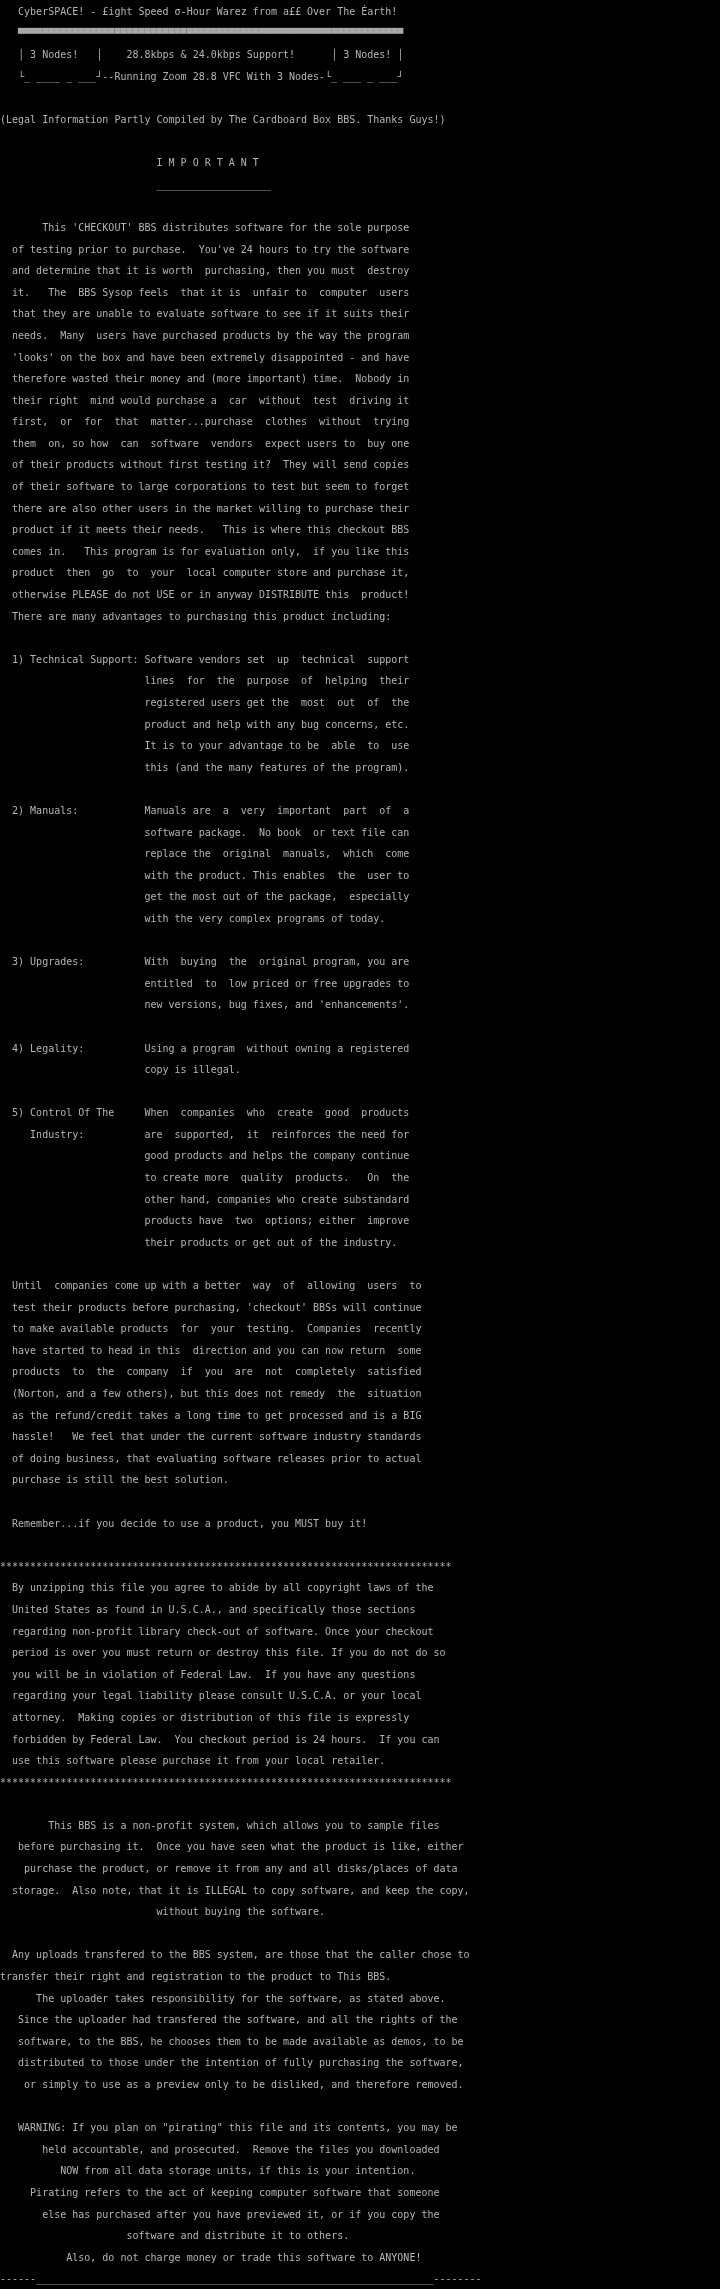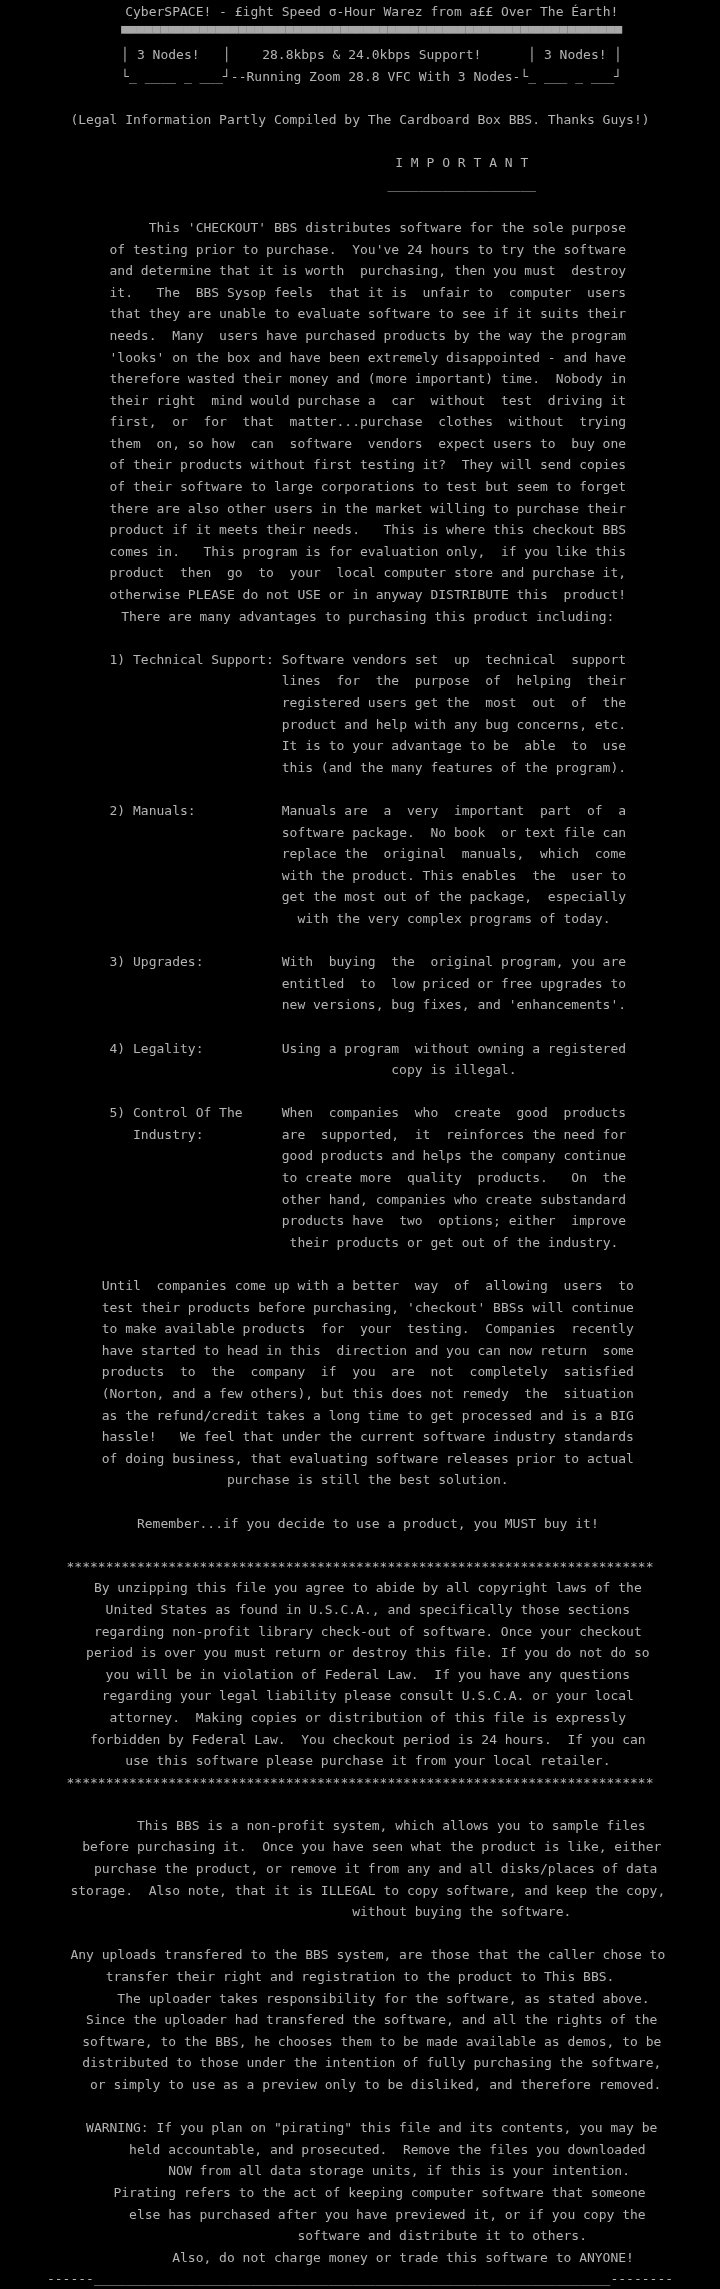--- a/index.html
+++ b/index.html
@@ -11,26 +11,25 @@
     width: 720px;
     height: 2289px;
     overflow: hidden;
   }
   #screen {
     width: 720px;
     height: 2289px;
     background: #000000;
     color: #b4b4b4;
     font-family: "DejaVu Sans Mono", "Liberation Mono", monospace;
-    font-size: 13px;
+    font-size: 10px;
     line-height: 21.6px;
     white-space: pre;
     padding-top: 1px;
     box-sizing: border-box;
-    text-align: center;
   }
   .row {
     height: 21.6px;
     white-space: pre;
     overflow: hidden;
   }
   .row.bar { color: #a8a8a8; }
 </style>
 </head>
 <body>

